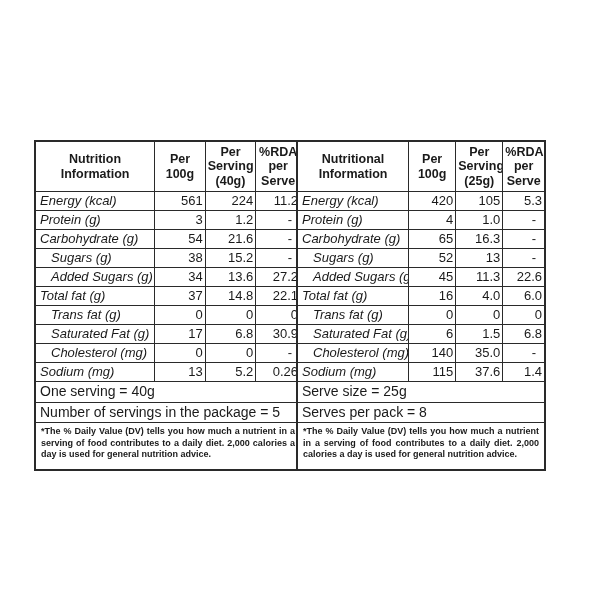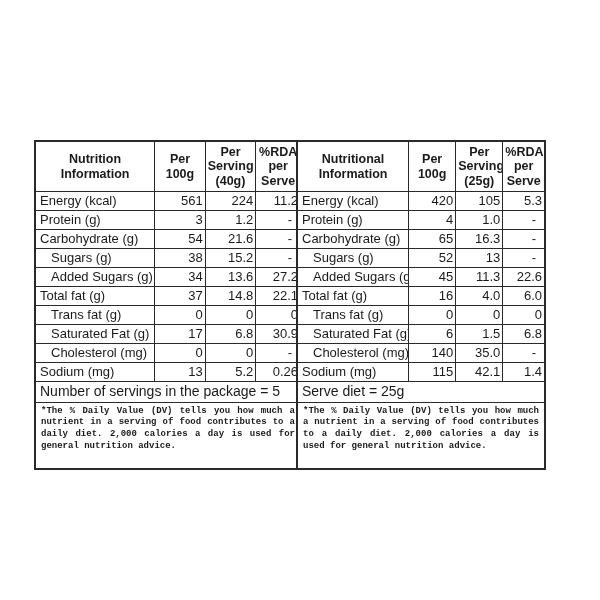--- a/index.html
+++ b/index.html
@@ -35,40 +35,39 @@
     white-space:pre-line;
     padding:3px 2px;
     height:45px;
   }
   .nutri-table th:nth-child(1){width:45%;}
   .nutri-table th:nth-child(2){width:19%;}
   .nutri-table th:nth-child(3){width:19%;}
   .nutri-table th:nth-child(4){width:17%;}
   .nutri-table tr.data{height:19px;}
   .nutri-table td{font-size:13px;line-height:1.1;vertical-align:middle;}
-  .nutri-table td.label{text-align:left;padding:1px 3px 1px 4px;white-space:nowrap;}
+  .nutri-table td.label{text-align:left;padding:1px 3px 1px 4px;white-space:nowrap;font-style:italic;}
   .nutri-table td.label.indent{padding-left:15px;}
   .nutri-table td.num{text-align:right;padding:1px 2px;}
   .nutri-table td.num.dash{text-align:right;padding-right:8px;}
   .nutri-table td.footer-row{
     font-size:14px;
     text-align:left;
     padding:2px 4px;
     height:18px;
     white-space:nowrap;
   }
   .nutri-table td.footnote{
     font-size:9px;
     font-weight:600;
     line-height:1.3;
     text-align:justify;
     vertical-align:top;
-    padding:3px 5px 16px 5px;
+    padding:3px 5px 8px 5px;
     height:38px;
-    font-family:Liberation Mono, monospace;
   }
 </style>
 </head>
 <body>
 
 <div class="canvas">
   <table class="nutri-table" id="table-0">
       <thead>
         <tr>
           <th>Nutrition
@@ -138,20 +137,23 @@
           <td class="num">0</td>
           <td class="num dash">-</td>
         </tr>
         <tr class="data">
           <td class="label">Sodium (mg)</td>
           <td class="num">13</td>
           <td class="num">5.2</td>
           <td class="num">0.26</td>
         </tr>
         <tr>
+          <td colspan="4" class="footer-row">One serving = 40g</td>
+        </tr>
+        <tr>
           <td colspan="4" class="footer-row">Number of servings in the package = 5</td>
         </tr>
         <tr>
           <td colspan="4" class="footnote">*The % Daily Value (DV) tells you how much a nutrient in a serving of food contributes to a daily diet. 2,000 calories a day is used for general nutrition advice.</td>
         </tr>
       </tbody>
     </table>
   <table class="nutri-table" id="table-1">
       <thead>
         <tr>
@@ -218,24 +220,27 @@
         </tr>
         <tr class="data">
           <td class="label indent">Cholesterol (mg)</td>
           <td class="num">140</td>
           <td class="num">35.0</td>
           <td class="num dash">-</td>
         </tr>
         <tr class="data">
           <td class="label">Sodium (mg)</td>
           <td class="num">115</td>
-          <td class="num">42.1</td>
+          <td class="num">37.6</td>
           <td class="num">1.4</td>
         </tr>
         <tr>
-          <td colspan="4" class="footer-row">Serve diet = 25g</td>
+          <td colspan="4" class="footer-row">Serve size = 25g</td>
+        </tr>
+        <tr>
+          <td colspan="4" class="footer-row">Serves per pack = 8</td>
         </tr>
         <tr>
           <td colspan="4" class="footnote">*The % Daily Value (DV) tells you how much a nutrient in a serving of food contributes to a daily diet. 2,000 calories a day is used for general nutrition advice.</td>
         </tr>
       </tbody>
     </table>
 </div>
 
 </body></html>

